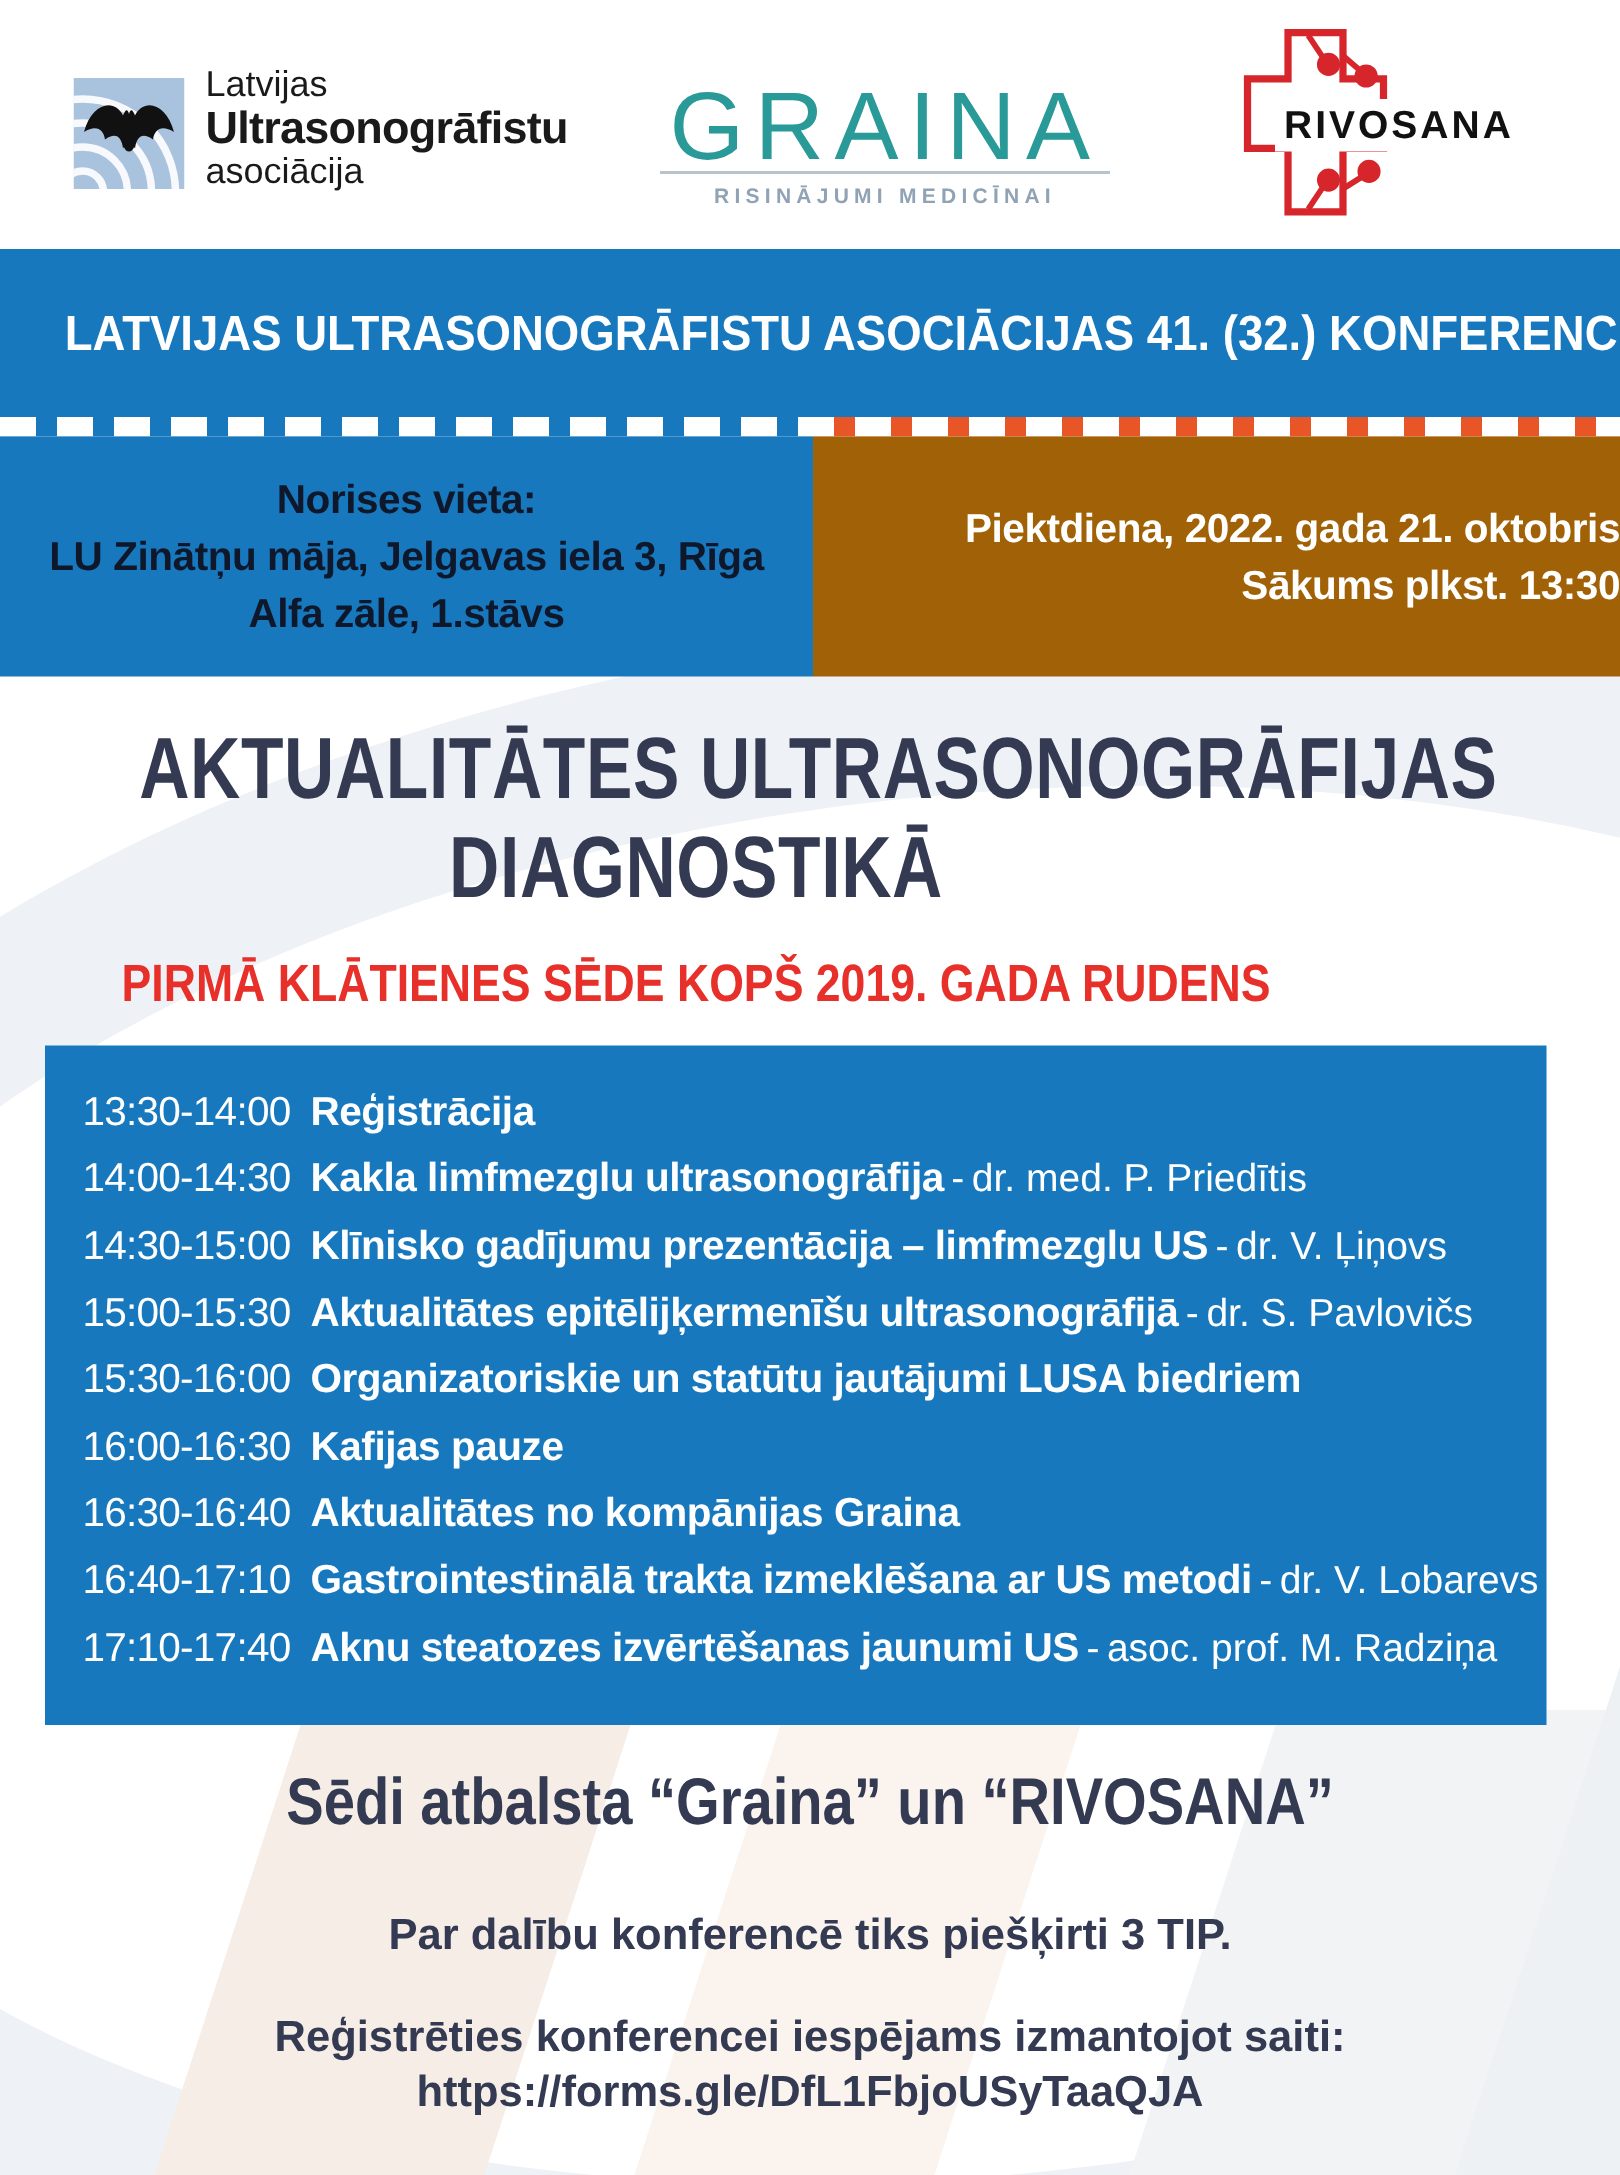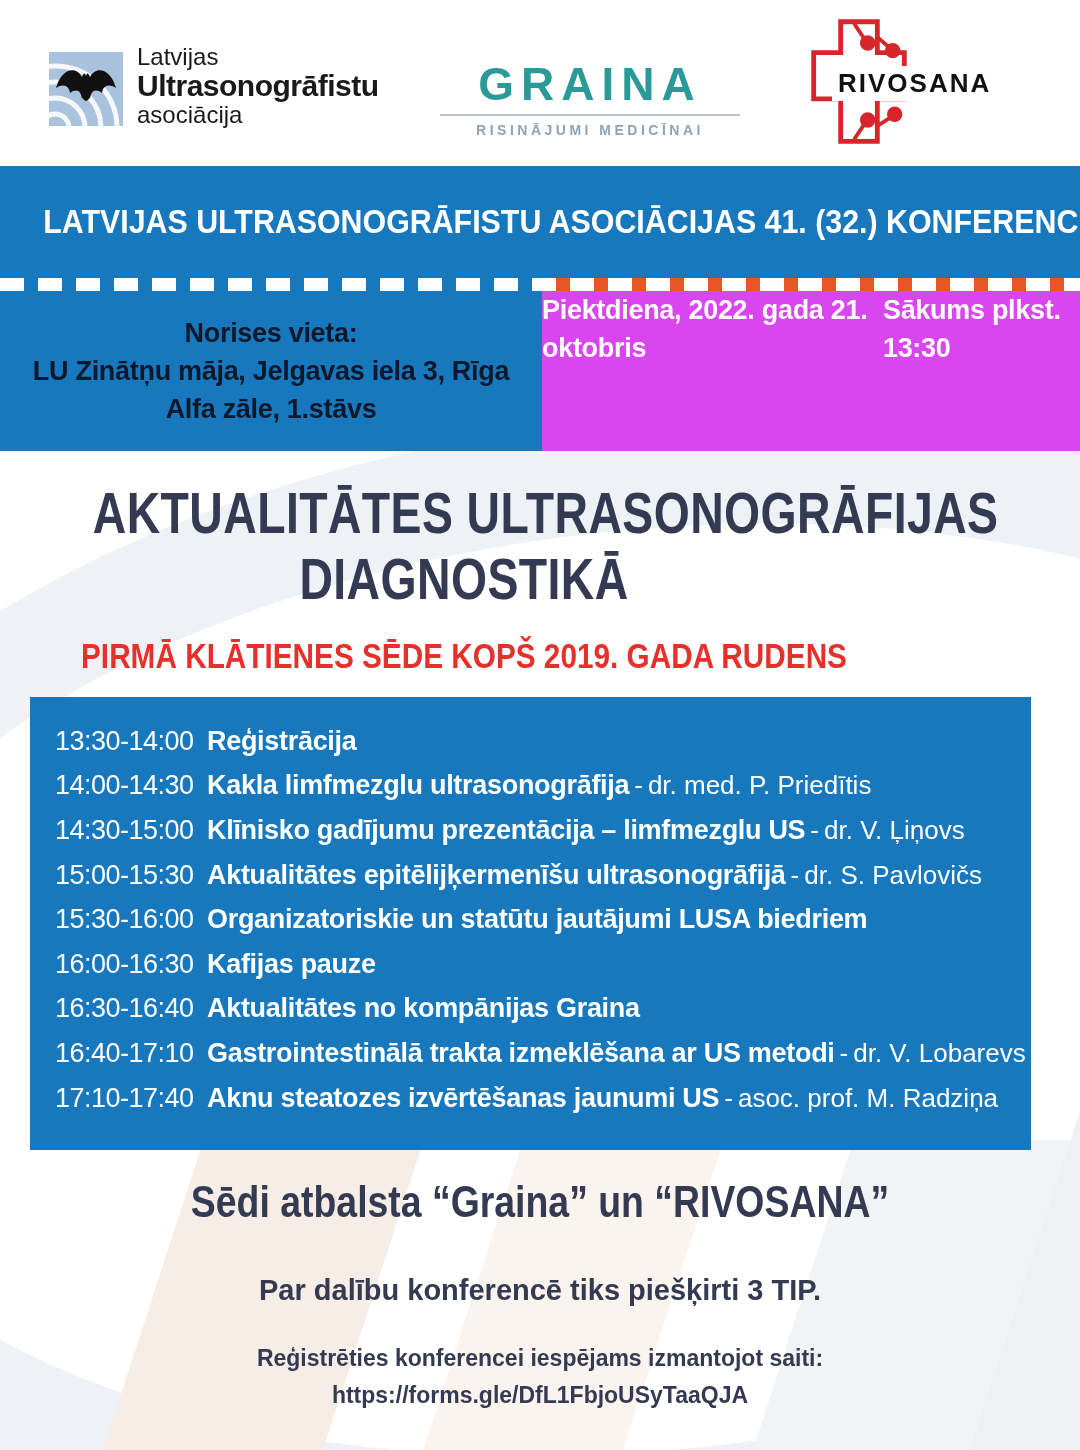--- a/index.html
+++ b/index.html
@@ -20,25 +20,25 @@
 
   
   .lusa{position:absolute; left:49px; top:44px;}
   .lusa-square{position:absolute; left:0; top:8px; width:74px; height:74px;}
   .lusa-text{position:absolute; left:88px; top:0; white-space:nowrap; color:#1a1a1a;}
   .lusa-l1{font-size:24px; line-height:26px;}
   .lusa-l2{font-size:30px; line-height:32px; font-weight:bold; letter-spacing:-0.5px;}
   .lusa-l3{font-size:24px; line-height:26px;}
 
   .graina{position:absolute; left:420px; top:58px; width:340px; text-align:center;}
-  .graina-name{font-size:46px; font-weight:bold; color:#2a9a98; letter-spacing:7px; line-height:52px;}
+  .graina-name{font-size:64px; font-weight:normal; color:#2a9a98; letter-spacing:7px; line-height:52px;}
   .graina-line{border-top:2px solid #b9c3cc; width:88%; margin:4px auto 6px auto;}
   .graina-tag{font-size:14px; color:#8fa3b5; letter-spacing:3.5px; font-weight:bold;}
 
-  .rivosana{position:absolute; left:804px; top:14px; width:235px; height:135px;}
+  .rivosana{position:absolute; left:822px; top:14px; width:235px; height:135px;}
   .riv-cross{position:absolute; left:0; top:0;}
   .riv-name{position:absolute; left:28px; top:52px; background:#ffffff; padding:2px 6px;
             font-size:26px; font-weight:bold; letter-spacing:2px; color:#111;}
 
   
   .banner{position:absolute; left:0; top:166px; width:1080px; height:112px; background:#1778be;}
   .banner-title{width:100%; line-height:112px; text-align:center; color:#ffffff;
                 font-size:33px; font-weight:bold; transform:scaleX(0.92); transform-origin:50% 50%;
                 white-space:nowrap;}
 
@@ -46,22 +46,22 @@
   .dashes{position:absolute; left:0; top:278px; width:1080px; height:13px;
     background-image:
       repeating-linear-gradient(90deg, #ffffff 0 24px, rgba(0,0,0,0) 24px 38px),
       linear-gradient(to right, #1778be 0 542px, #e85627 542px 1080px);}
 
   
   .infobar{position:absolute; left:0; top:291px; width:1080px; height:160px; display:flex;}
   .venue{width:542px; height:100%; background:#1778be; color:#0f172a; display:flex;
          flex-direction:column; justify-content:center; text-align:center;
          font-weight:bold; font-size:27px; line-height:38px; letter-spacing:-0.3px;}
-  .datebox{width:538px; height:100%; background:#d946ef; color:#ffffff; display:flex;
-         flex-direction:row; justify-content:center; text-align:left;
+  .datebox{width:538px; height:100%; background:#a16207; color:#ffffff; display:flex;
+         flex-direction:column; justify-content:center; text-align:right;
          font-weight:bold; font-size:27px; line-height:38px; letter-spacing:-0.3px;}
 
   
   .maintitle{position:absolute; left:0; top:480px; width:928px; text-align:center;}
   .t1{font-size:58px; line-height:66px; font-weight:bold; color:#333a52;
       transform:scaleX(0.80); transform-origin:50% 50%; white-space:nowrap; letter-spacing:0.5px;}
   .sub{margin-top:24px; font-size:35px; font-weight:bold; color:#e8302a;
        transform:scaleX(0.85); transform-origin:50% 50%; white-space:nowrap;}
 
   
@@ -74,21 +74,21 @@
   .dash{font-size:26px; margin:0 5px;}
   .speaker{font-size:26px; }
 
   
   .sponsors{position:absolute; left:0; top:1178px; width:1080px; text-align:center;
             font-size:44px; line-height:48px; font-weight:bold; color:#333a52;
             transform:scaleX(0.85); transform-origin:50% 50%; white-space:nowrap;}
   .tip{position:absolute; left:0; top:1272px; width:1080px; text-align:center;
        font-size:29px; line-height:36px; font-weight:bold; color:#333a52;}
   .reg{position:absolute; left:0; top:1340px; width:1080px; text-align:center;
-       font-size:23px; line-height:37px; font-weight:bold; color:#333a52;}
+       font-size:29px; line-height:37px; font-weight:bold; color:#333a52;}
   .url{font-weight:bold;}
 </style>
 </head>
 <body>
 
 <div class="poster">
 
   <div class="decor">
     <div class="ring"></div>
     <div class="stripe s1"></div>

